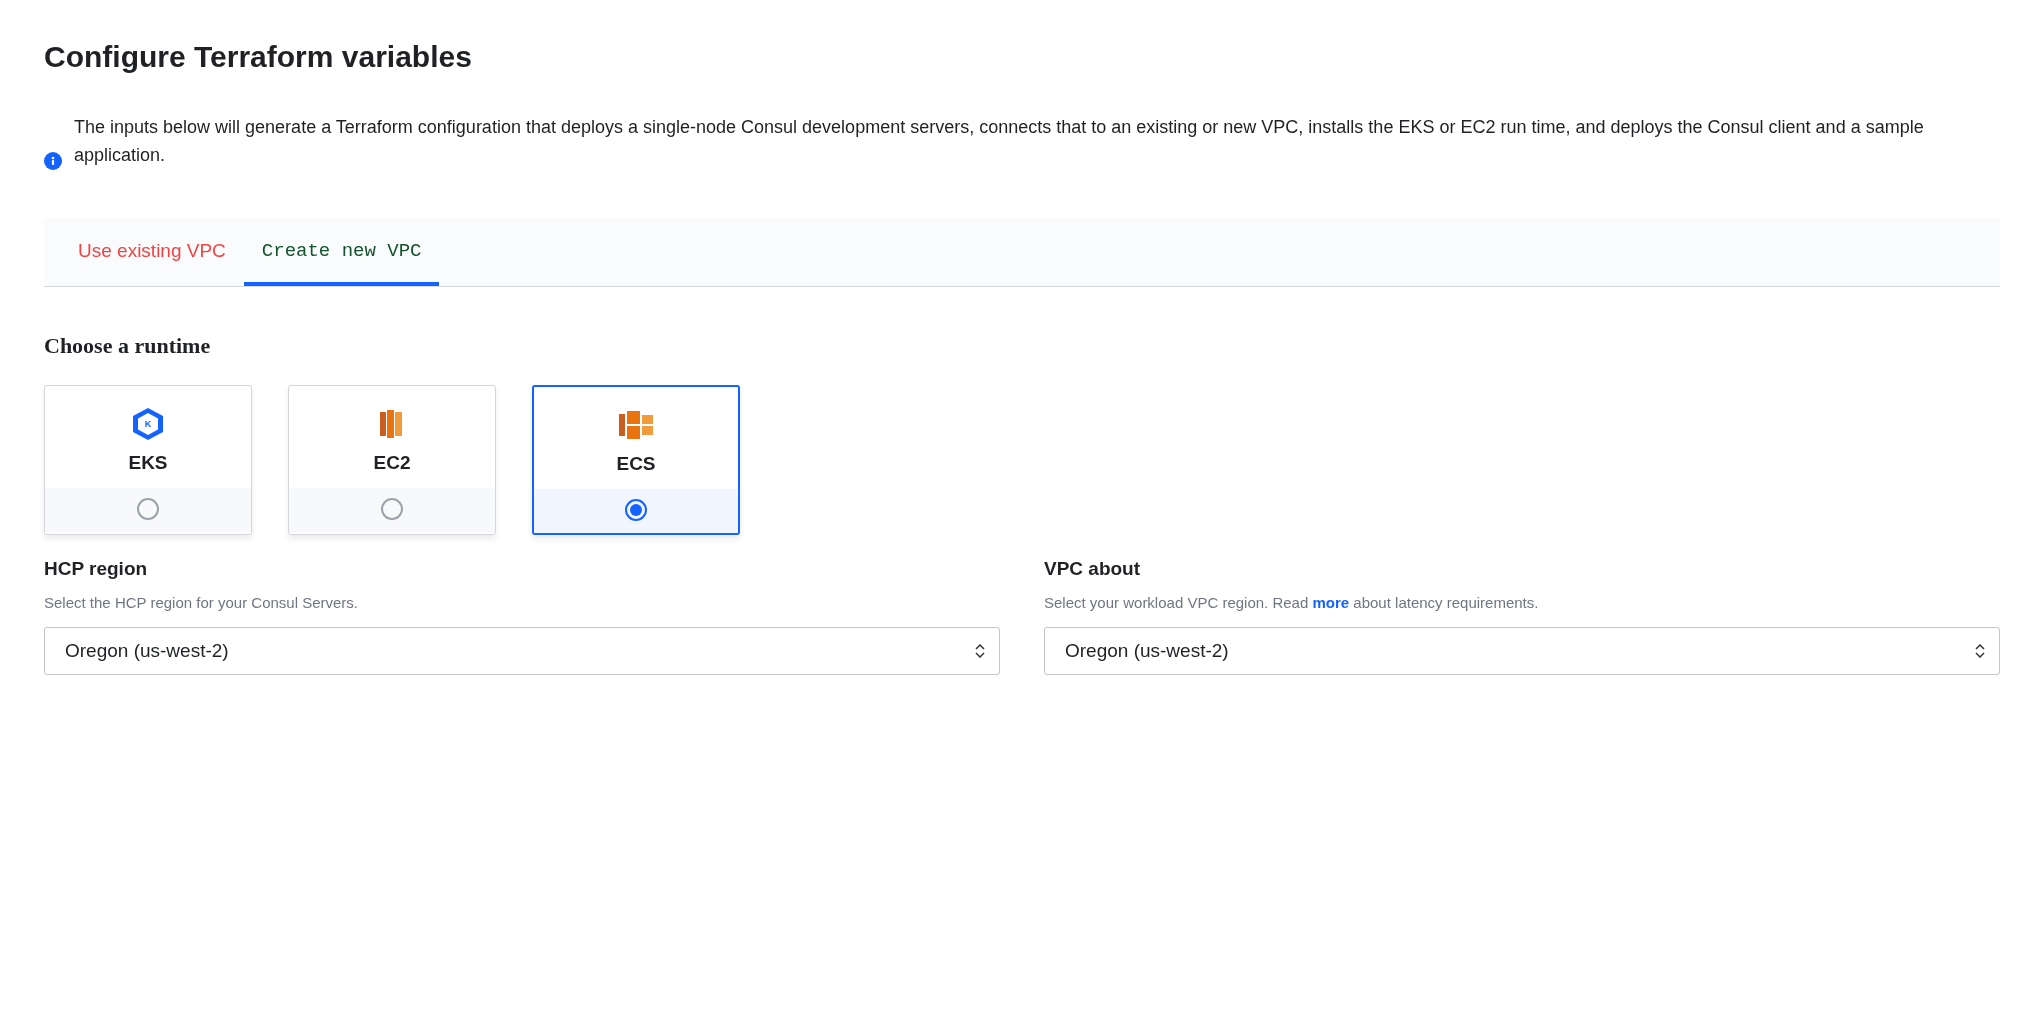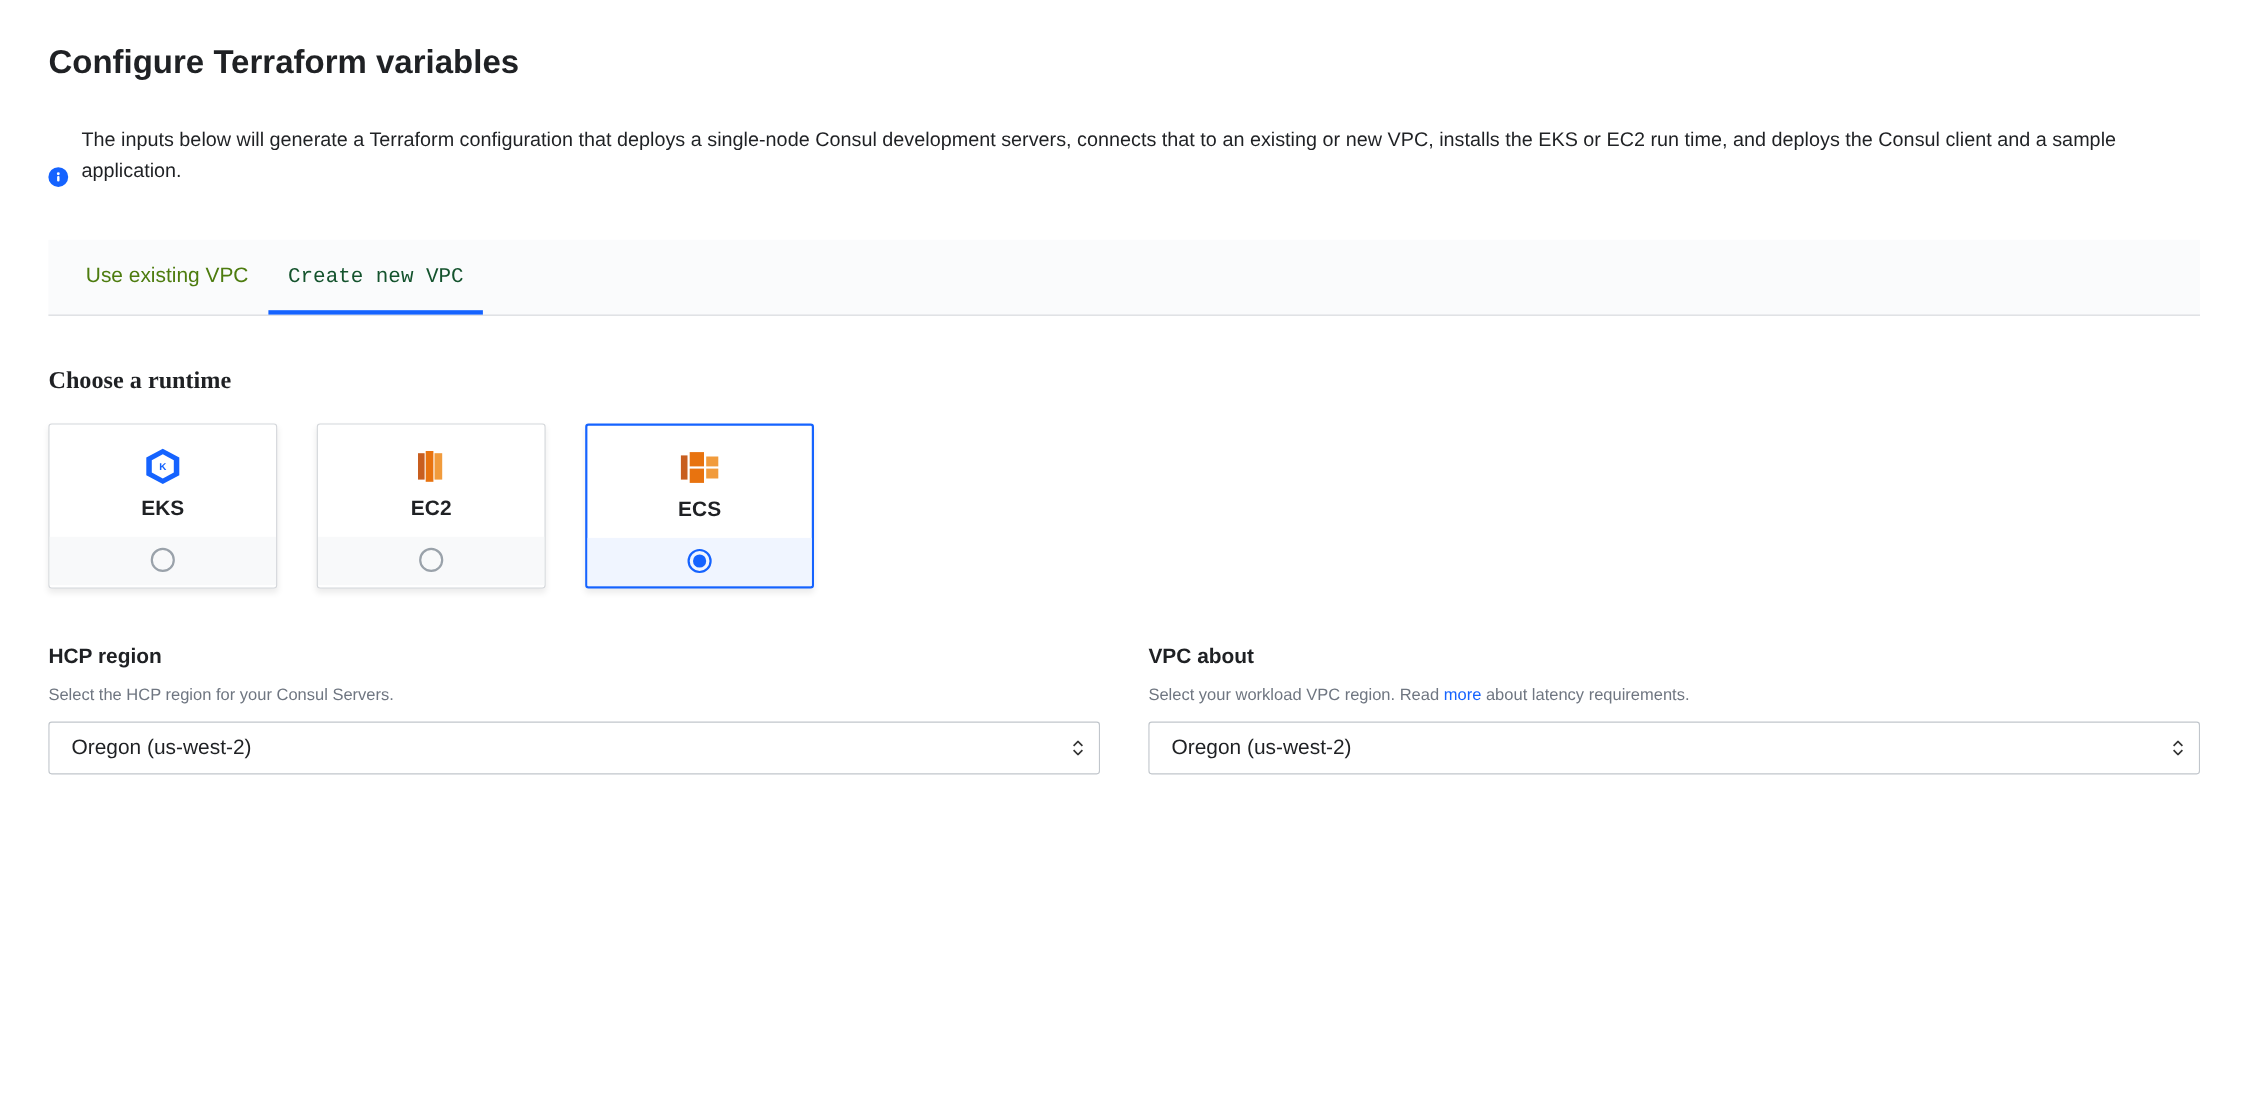--- a/index.html
+++ b/index.html
@@ -40,21 +40,21 @@
   }
   .tabs {
     background: #fafbfc;
     border-bottom: 1px solid #d4d7db;
     display: flex;
     padding-left: 16px;
   }
   .tab {
     padding: 22px 18px 20px;
     font-size: 19px;
-    color: #4d7c0f;
+    color: #ef4444;
     cursor: pointer;
     border-bottom: 4px solid transparent;
   }
   .tab.active {
     color: #14532d;
     border-bottom-color: #1563ff;
     font-family: Liberation Mono, monospace;
   }
   .section-heading {
     font-size: 22px;
@@ -124,39 +124,39 @@
     height: 12px;
     border-radius: 50%;
     background: transparent;
   }
   .runtime-card.selected .radio-inner {
     background: #1563ff;
   }
   .region-row {
     display: flex;
     gap: 44px;
-    margin-top: 52px;
+    margin-top: 23px;
   }
   .region-col {
     flex: 1;
   }
   .region-label {
     font-weight: 700;
     font-size: 19px;
     margin-bottom: 14px;
   }
   .region-help {
     color: #6f7681;
     font-size: 15px;
     margin-bottom: 16px;
   }
   .region-help a {
     color: #1563ff;
     text-decoration: none;
-    font-weight: 400;
+    font-weight: 700;
   }
   .select-box {
     width: 100%;
     border: 1px solid #c1c6cc;
     border-radius: 3px;
     padding: 12px 40px 12px 20px;
     font-size: 19px;
     background: #fff;
     position: relative;
     cursor: pointer;

